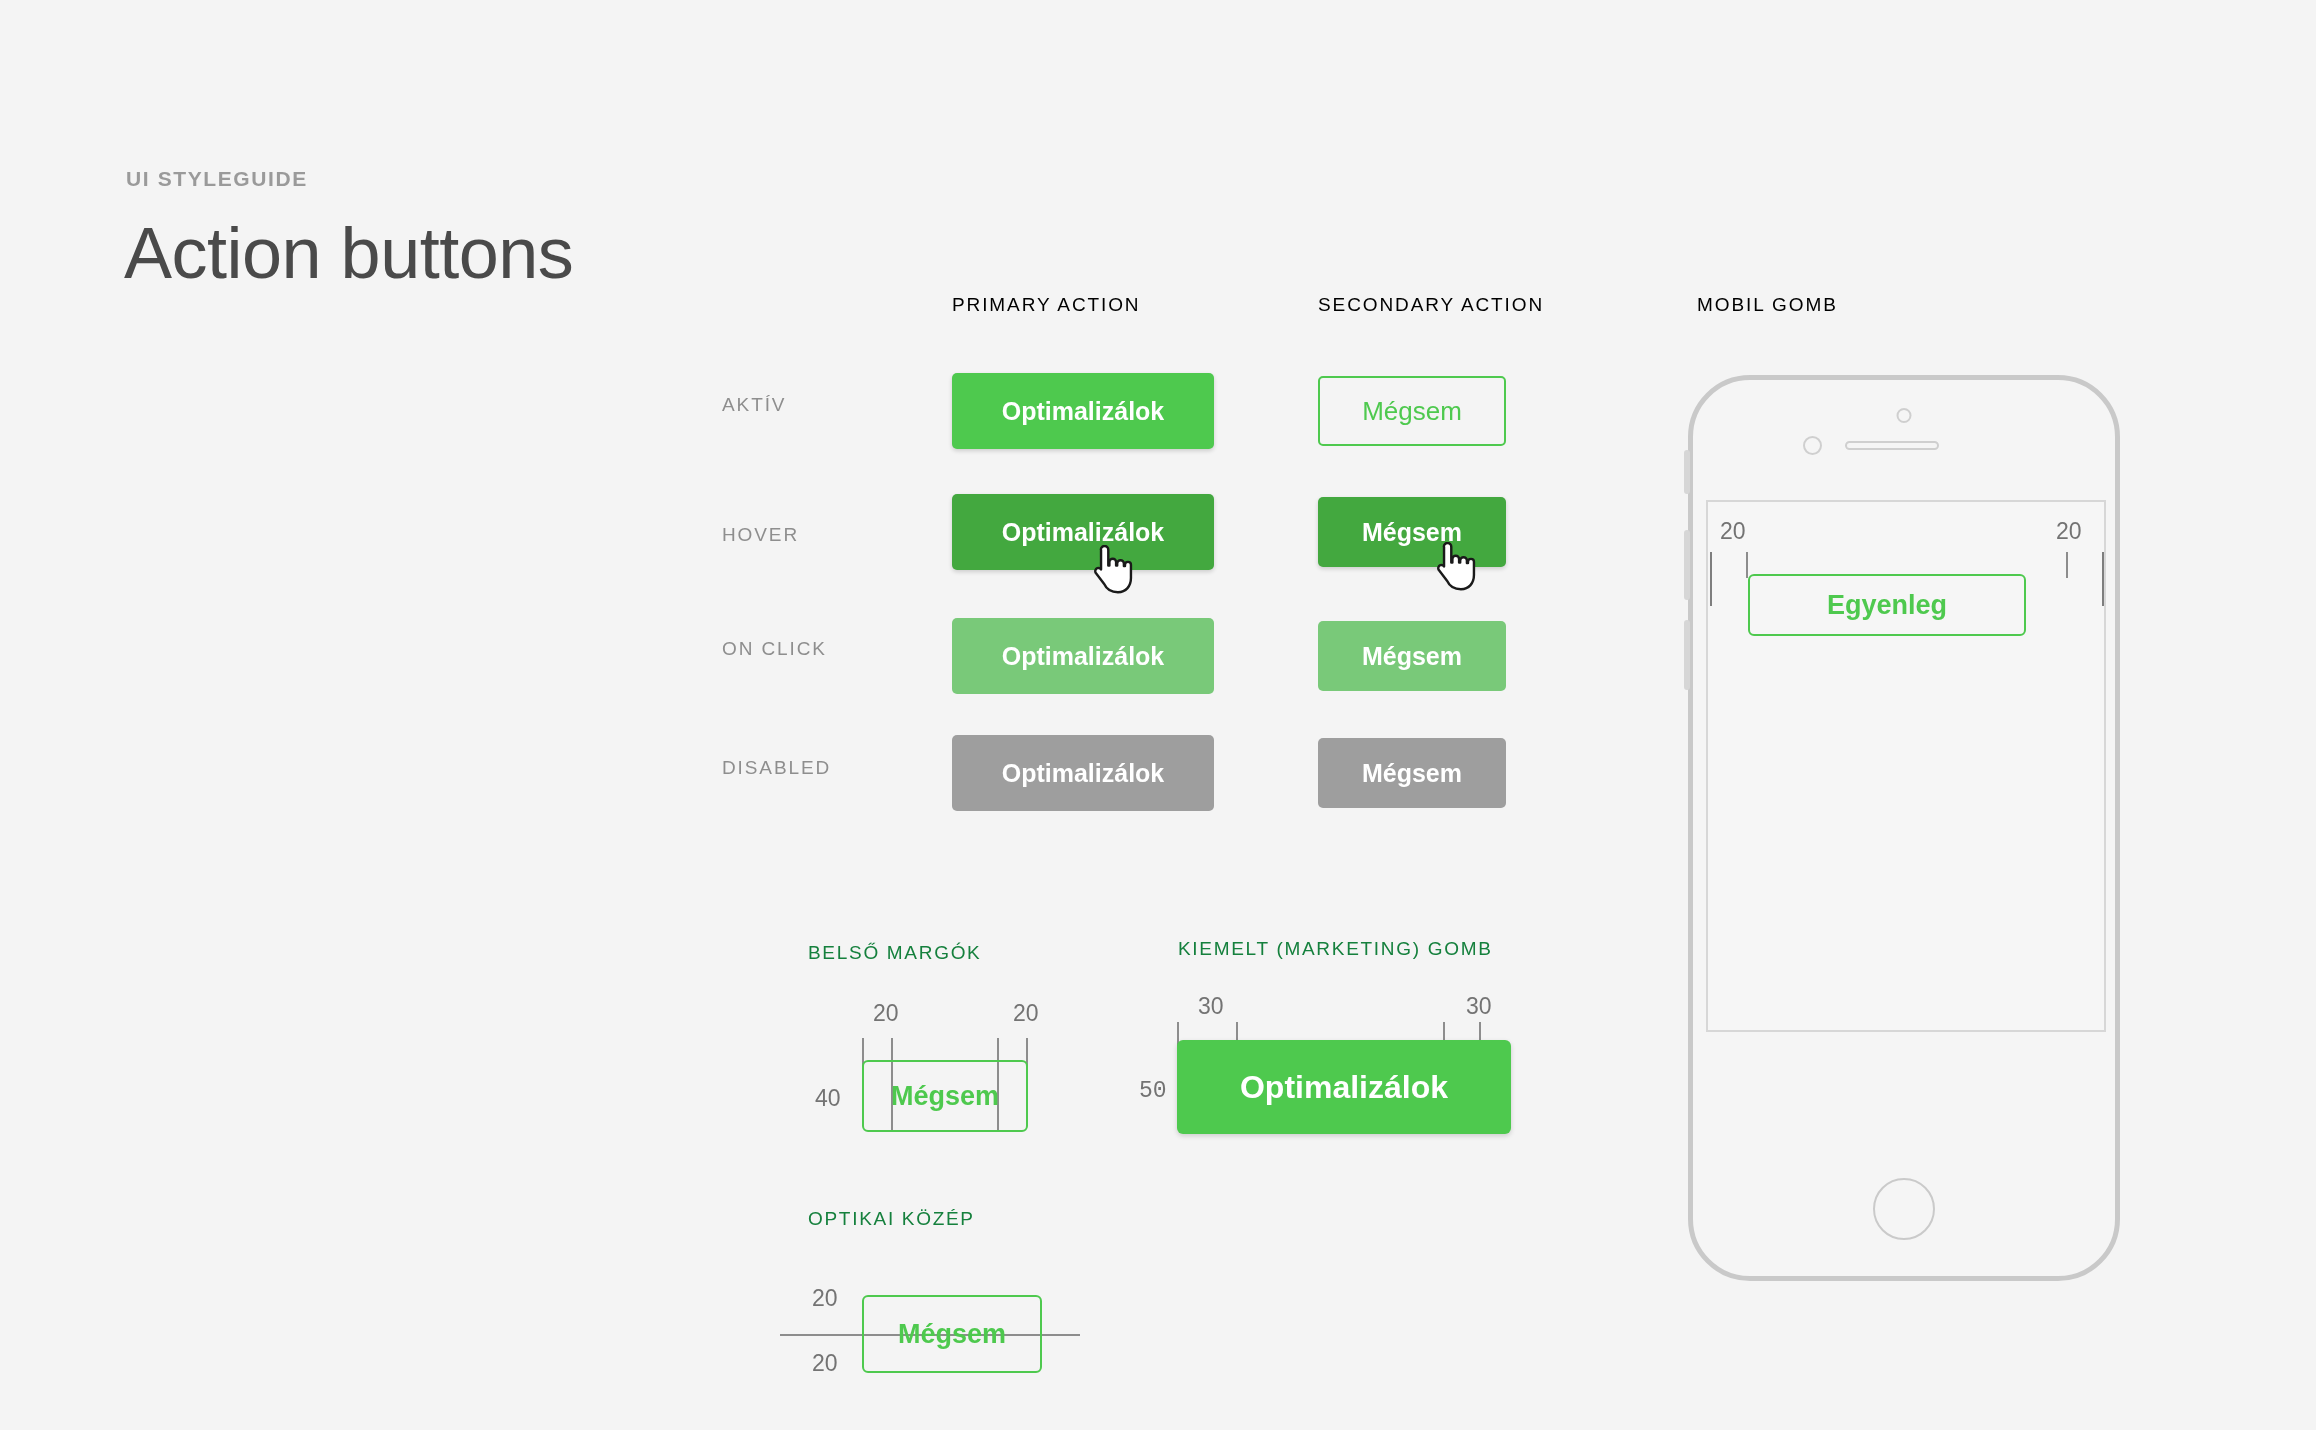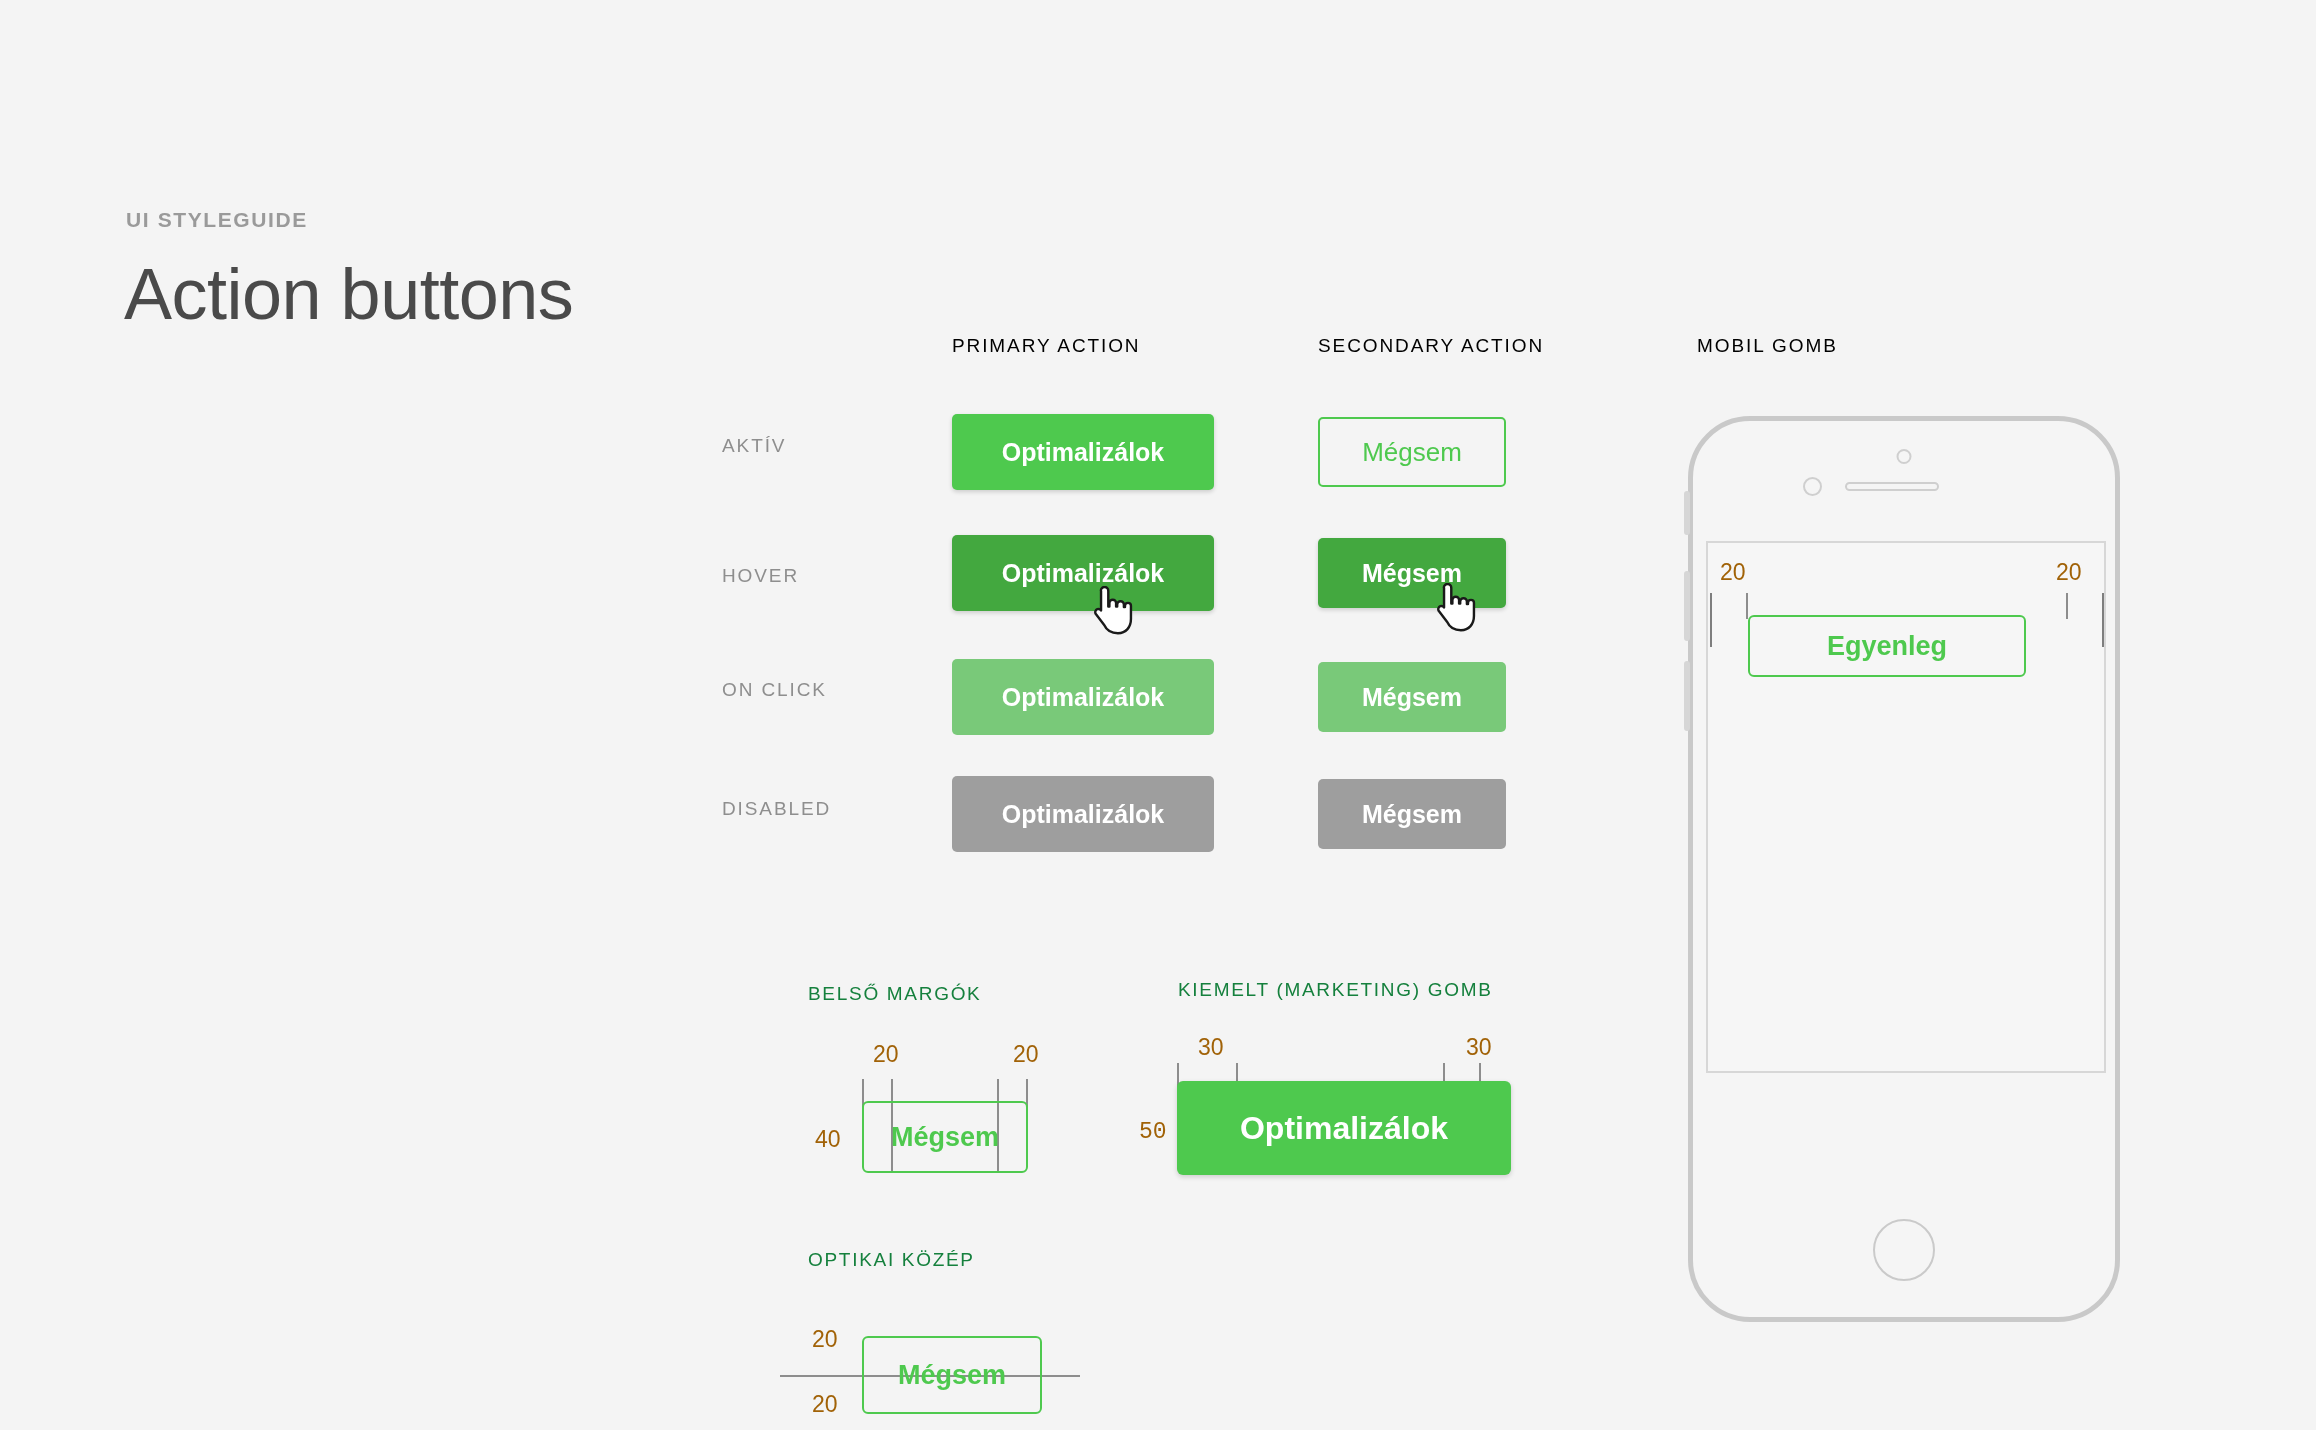--- a/index.html
+++ b/index.html
@@ -2,21 +2,21 @@
 <html><head>
 <meta charset="utf-8">
 <style>
   * { margin:0; padding:0; box-sizing:border-box; }
   html,body{
     width:2316px; height:1430px;
     background:#f4f4f4;
     font-family:"Liberation Sans", sans-serif;
     overflow:hidden;
   }
-  .page{ position:relative; width:2316px; height:1150px;margin-top:41px; }
+  .page{ position:relative; width:2316px; height:1150px; }
 
   
   .eyebrow{
     position:absolute; left:126px; top:167px;
     font-size:21px; font-weight:bold; letter-spacing:1.6px;
     color:#9a9a9a;
   }
   .page-title{
     position:absolute; left:124px; top:212px;
     font-size:72px; font-weight:300; letter-spacing:-0.5px;
@@ -64,21 +64,21 @@
   
   .cursor{ position:absolute; width:46px; height:52px; pointer-events:none; }
 
   
   .spec-head{
     position:absolute; font-size:19px; letter-spacing:1.7px; color:#15803d;
   }
   .guide-v{ position:absolute; width:2px; background:#8d8d8d; }
   .guide-h{ position:absolute; height:2px; background:#8d8d8d; }
   .dim{
-    position:absolute; font-size:23px; color:#a16207;
+    position:absolute; font-size:23px; color:#737373;
     font-family:"Liberation Sans", sans-serif;
   }
 
   .spec-btn{
     position:absolute; display:flex; align-items:center; justify-content:center;
     border:2px solid #4ec94e; border-radius:6px;
     color:#4ec94e; font-size:27px; font-weight:bold; background:transparent;
   }
   .mkt-btn{
     position:absolute; display:flex; align-items:center; justify-content:center;

